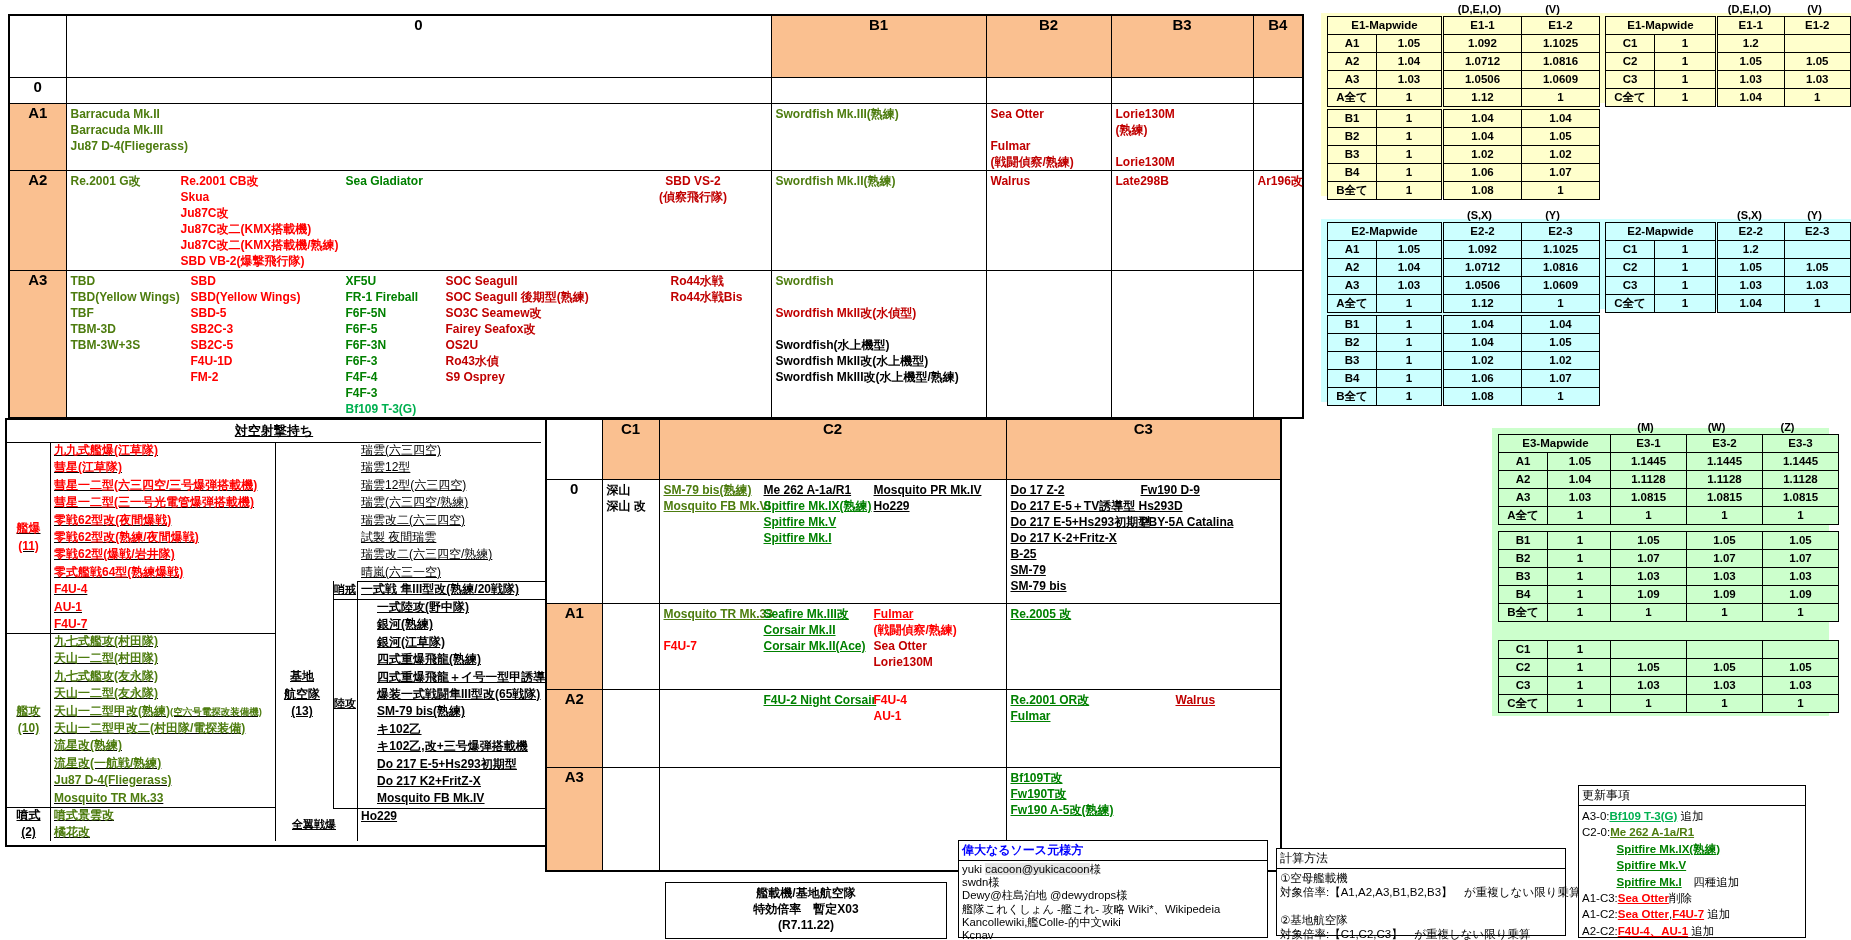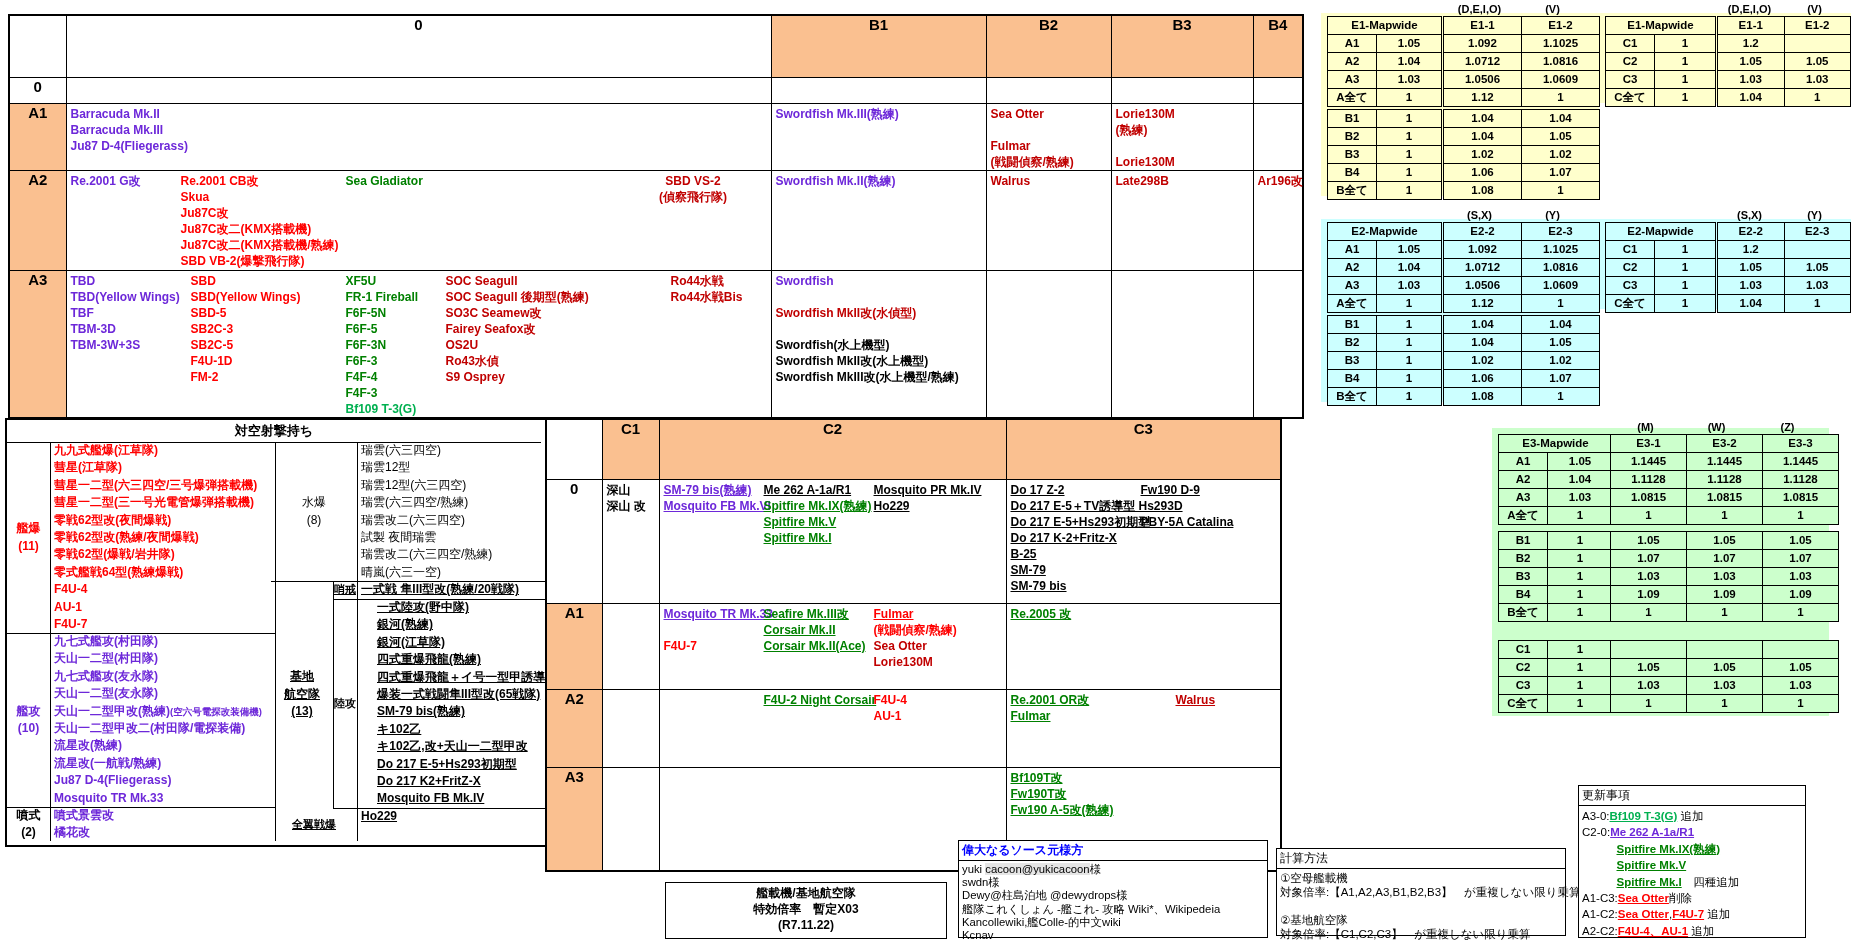--- a/index.html
+++ b/index.html
@@ -6,38 +6,38 @@
   .canvas{position:relative;width:1851px;height:940px;background:#fff;overflow:hidden;}
   
   table.sheet{border-collapse:collapse;position:absolute;table-layout:fixed;border:2px solid #000;}
   table.sheet td{border:1px solid #000;vertical-align:top;padding:0;overflow:visible;background:#fff;}
   td.hdrcell{text-align:center;vertical-align:middle;font-weight:bold;font-size:15px;color:#000;}
   .orange{background:#FAC090 !important;}
   .cellpad{padding:2px 0 0 4px;}
   .cols{display:flex;align-items:flex-start;}
   .col{flex:none;}
   .line{white-space:nowrap;height:16px;line-height:16px;font-size:12px;font-weight:bold;color:#000;}
-  .c-blue{color:#6d28d9}.c-red{color:#FF0000}.c-green{color:#008000}
+  .c-blue{color:#4d7c0f}.c-red{color:#FF0000}.c-green{color:#008000}
   .c-brightgreen{color:#00B050}.c-maroon{color:#C00000}.c-black{color:#000}
   .u{text-decoration:underline}
   .hl{background:#e5e5e5}
   .b{font-weight:bold}
   .s{font-size:9.5px}
   
   table.mini{border-collapse:collapse;position:absolute;}
   table.mini td{border:1px solid #000;height:17px;text-align:center;vertical-align:middle;font-size:11.5px;font-weight:bold;padding:0 2px;line-height:13px;color:#000;}
   .yellow td{background:#FFFFCC}
   .cyan td{background:#CCFFFF}
   .greenbg td{background:#CCFFCC}
   .block{position:absolute;}
   .bg-yellow{background:#FFFFCC}.bg-cyan{background:#CCFFFF}.bg-green{background:#CCFFCC}
   .elabel{position:absolute;font-size:11px;font-weight:bold;text-align:center;height:12px;line-height:12px;color:#000;}
   
   .aa{position:absolute;border:2px solid #000;background:#fff;}
-  .aa .region{position:absolute;overflow:visible;}
+  .aa .region{position:absolute;overflow:visible;text-decoration:underline;}
   .aa .line{height:17.4px;line-height:17.4px;}
   .nb .line{font-weight:normal;}
   .vcenter{display:flex;flex-direction:column;justify-content:center;text-align:center;}
   .bdr{border-right:1px solid #000}
   .bdb{border-bottom:1px solid #000}
   .aatitle{font-size:13px;font-weight:bold;text-align:center;line-height:21px;}
   
   .fbox{position:absolute;border:1px solid #000;background:#fff;}
   .fbox .title{border-bottom:1px solid #000;padding:1px 3px;font-size:12px;color:#000;}
   .fbox .body{padding:2px 3px;}
@@ -725,24 +725,20 @@
         <div class="line"><span class="c-blue">Mosquito TR Mk.33</span></div>
       </div>
     <div class="region vcenter bdr" style="left:0;top:387px;width:43px;height:34px">
       <div class="line">噴式</div>
       <div class="line">(2)</div>
     </div>
     <div class="region bdr" style="left:43px;top:387px;width:221px;height:34px;padding-left:4px">
         <div class="line"><span class="c-blue">噴式景雲改</span></div>
         <div class="line"><span class="c-blue">橘花改</span></div>
       </div>
-    <div class="region vcenter bdr bdb nb" style="left:264px;top:22px;width:86px;height:139px">
-      <div class="line">水爆</div>
-      <div class="line">(8)</div>
-    </div>
     <div class="region bdb nb" style="left:350px;top:22px;width:184px;height:139px;padding-left:4px">
         <div class="line"><span>瑞雲(六三四空)</span></div>
         <div class="line"><span>瑞雲12型</span></div>
         <div class="line"><span>瑞雲12型(六三四空)</span></div>
         <div class="line"><span>瑞雲(六三四空/熟練)</span></div>
         <div class="line"><span>瑞雲改二(六三四空)</span></div>
         <div class="line"><span>試製 夜間瑞雲</span></div>
         <div class="line"><span>瑞雲改二(六三四空/熟練)</span></div>
         <div class="line"><span>晴嵐(六三一空)</span></div>
       </div>
@@ -762,21 +758,21 @@
     </div>
     <div class="region bdb" style="left:350px;top:179px;width:184px;height:209px;padding-left:20px">
         <div class="line"><span class="u">一式陸攻(野中隊)</span></div>
         <div class="line"><span class="u">銀河(熟練)</span></div>
         <div class="line"><span class="u">銀河(江草隊)</span></div>
         <div class="line"><span class="u">四式重爆飛龍(熟練)</span></div>
         <div class="line"><span class="u">四式重爆飛龍＋イ号一型甲誘導弾</span></div>
         <div class="line"><span class="u">爆装一式戦闘隼III型改(65戦隊)</span></div>
         <div class="line"><span class="u">SM-79 bis(熟練)</span></div>
         <div class="line"><span class="u">キ102乙</span></div>
-        <div class="line"><span class="u">キ102乙,改+天山一二型甲改</span></div>
+        <div class="line"><span class="u">キ102乙,改+三号爆弾搭載機</span></div>
         <div class="line"><span class="u">Do 217 E-5+Hs293初期型</span></div>
         <div class="line"><span class="u">Do 217 K2+FritZ-X</span></div>
         <div class="line"><span class="u">Mosquito FB Mk.IV</span></div>
       </div>
     <div class="region vcenter bdr" style="left:264px;top:388px;width:86px;height:33px">
       <div class="line u" style="font-size:11px">全翼戦爆</div>
     </div>
     <div class="region" style="left:350px;top:388px;width:184px;height:33px;padding-left:4px">
         <div class="line"><span class="u">Ho229</span></div>
       </div>

